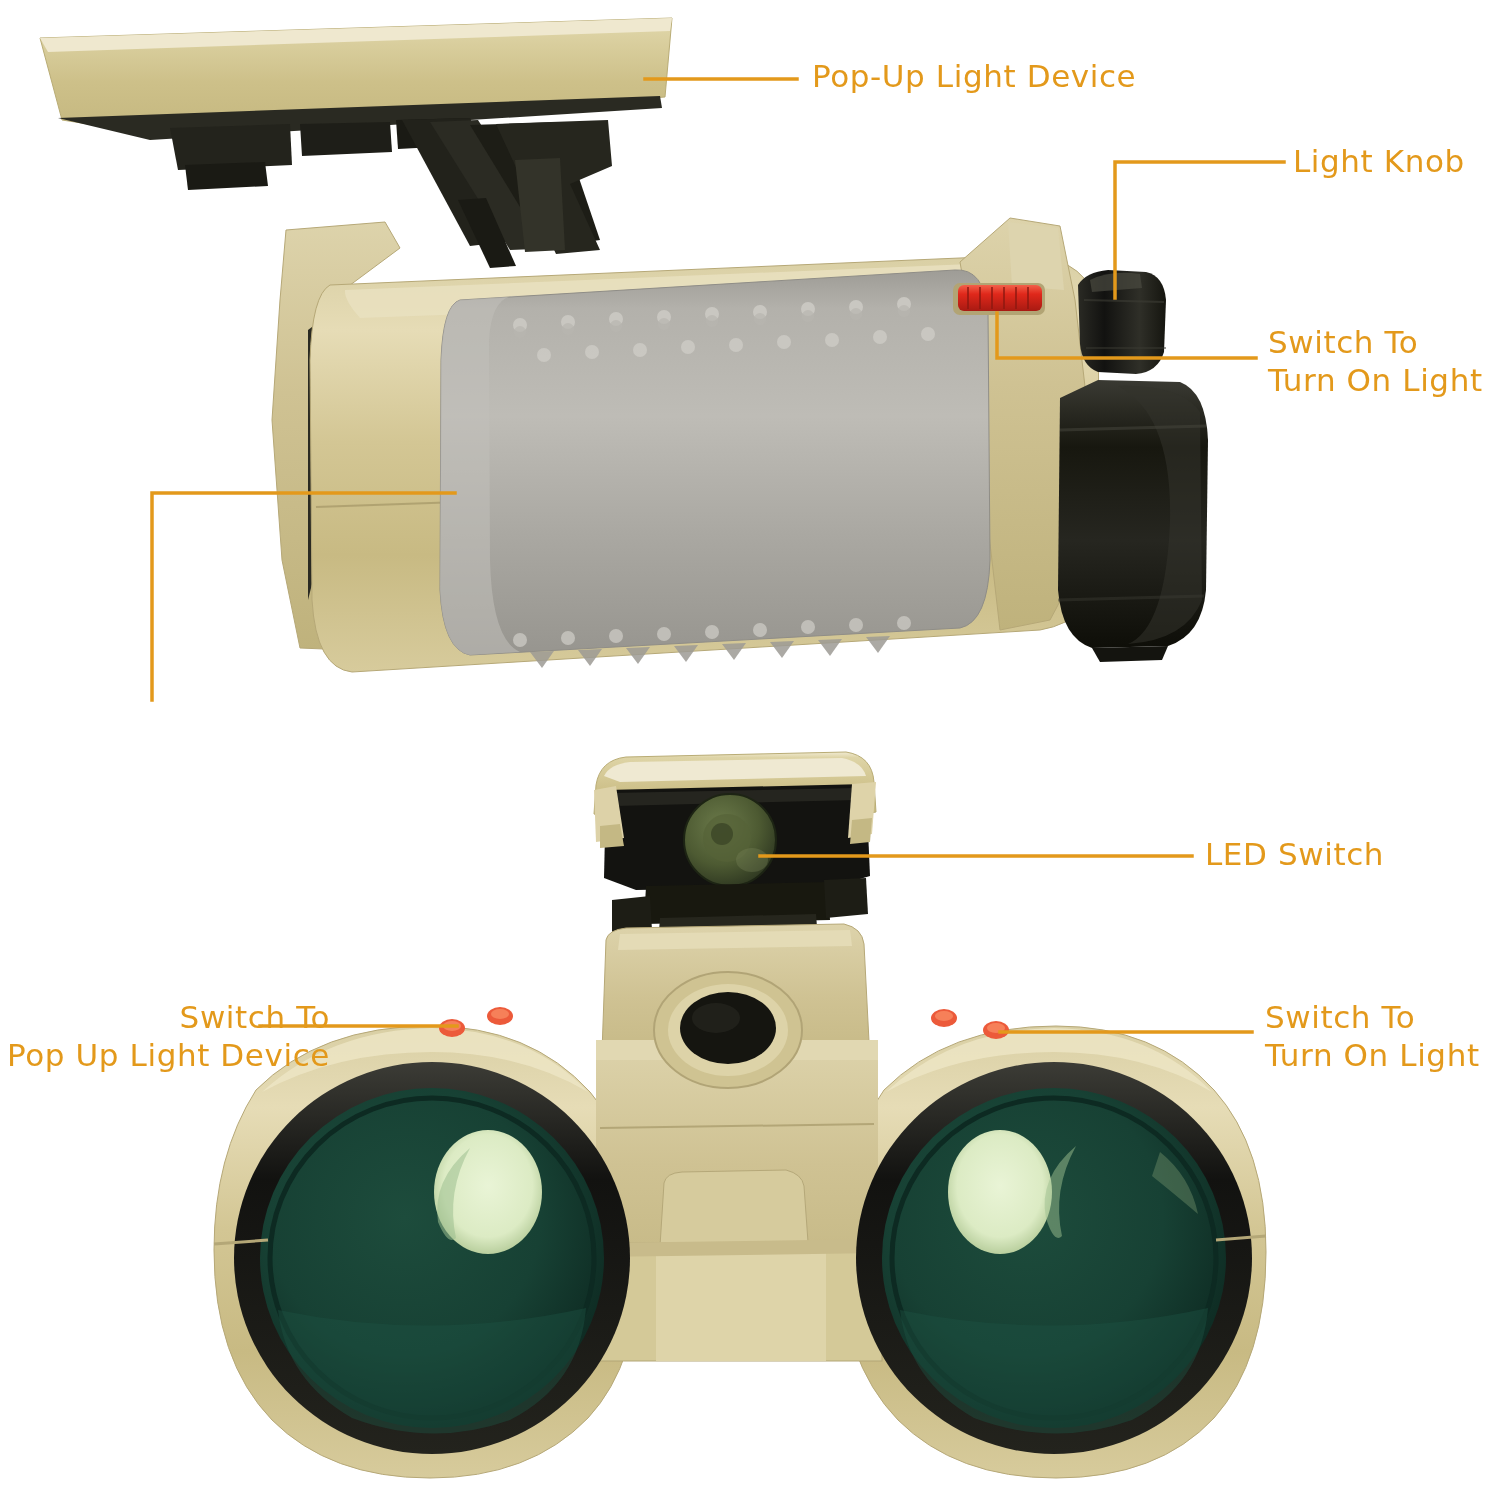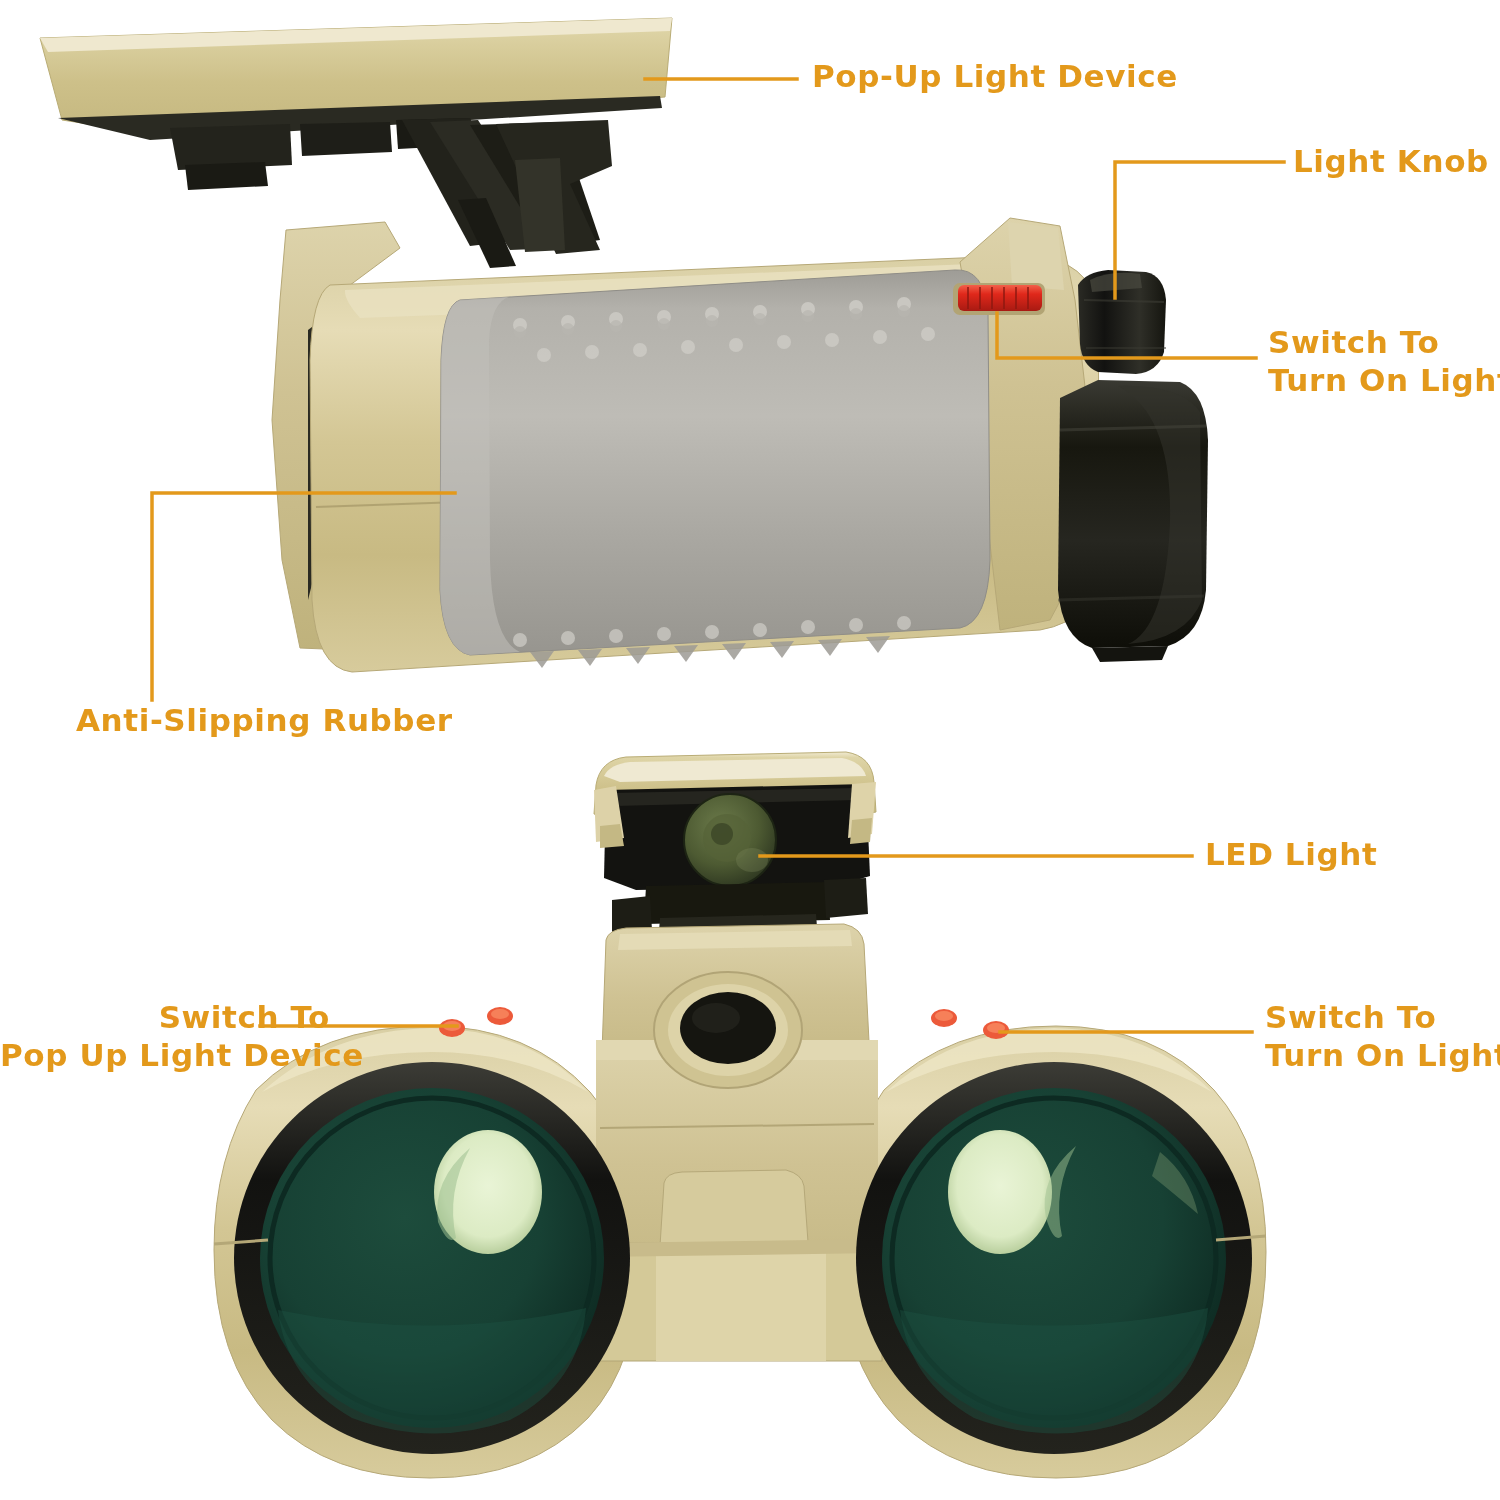--- a/index.html
+++ b/index.html
@@ -12,21 +12,21 @@
     width: 1500px;
     height: 1500px;
     background: #ffffff;
     overflow: hidden;
     font-family: "DejaVu Sans", sans-serif;
   }
   .annotation-label {
     position: absolute;
     color: #e3991b;
     font-family: "DejaVu Sans", sans-serif;
-    font-weight: bold;
+    font-weight: normal;
     font-size: 31px;
     line-height: 1.22;
     letter-spacing: 0.6px;
     white-space: pre;
   }
   .annotation-label.right-align { text-align: right; }
   svg.product { position: absolute; left: 0; top: 0; }
   svg.leaders { position: absolute; left: 0; top: 0; pointer-events: none; }
 </style>
 </head>
@@ -339,23 +339,22 @@
     </g>
   </svg>
 
   <div class="annotation-label" style="left:812px; top:58px;">Pop-Up Light Device</div>
 
   <div class="annotation-label" style="left:1293px; top:143px;">Light Knob</div>
 
   <div class="annotation-label" style="left:1268px; top:324px;">Switch To
 Turn On Light</div>
 
-  <div class="annotation-label" style="left:76px; top:702px;">Anti-Slipping Rubber</div>
-
-  <div class="annotation-label" style="left:1205px; top:836px;">LED Light</div>
+
+  <div class="annotation-label" style="left:1205px; top:836px;">LED Switch</div>
 
   <div class="annotation-label right-align" style="left:0px; top:999px; width:330px;">Switch To
 Pop Up Light Device</div>
 
   <div class="annotation-label" style="left:1265px; top:999px;">Switch To
 Turn On Light</div>
 
 </div>
 
 </body></html>

